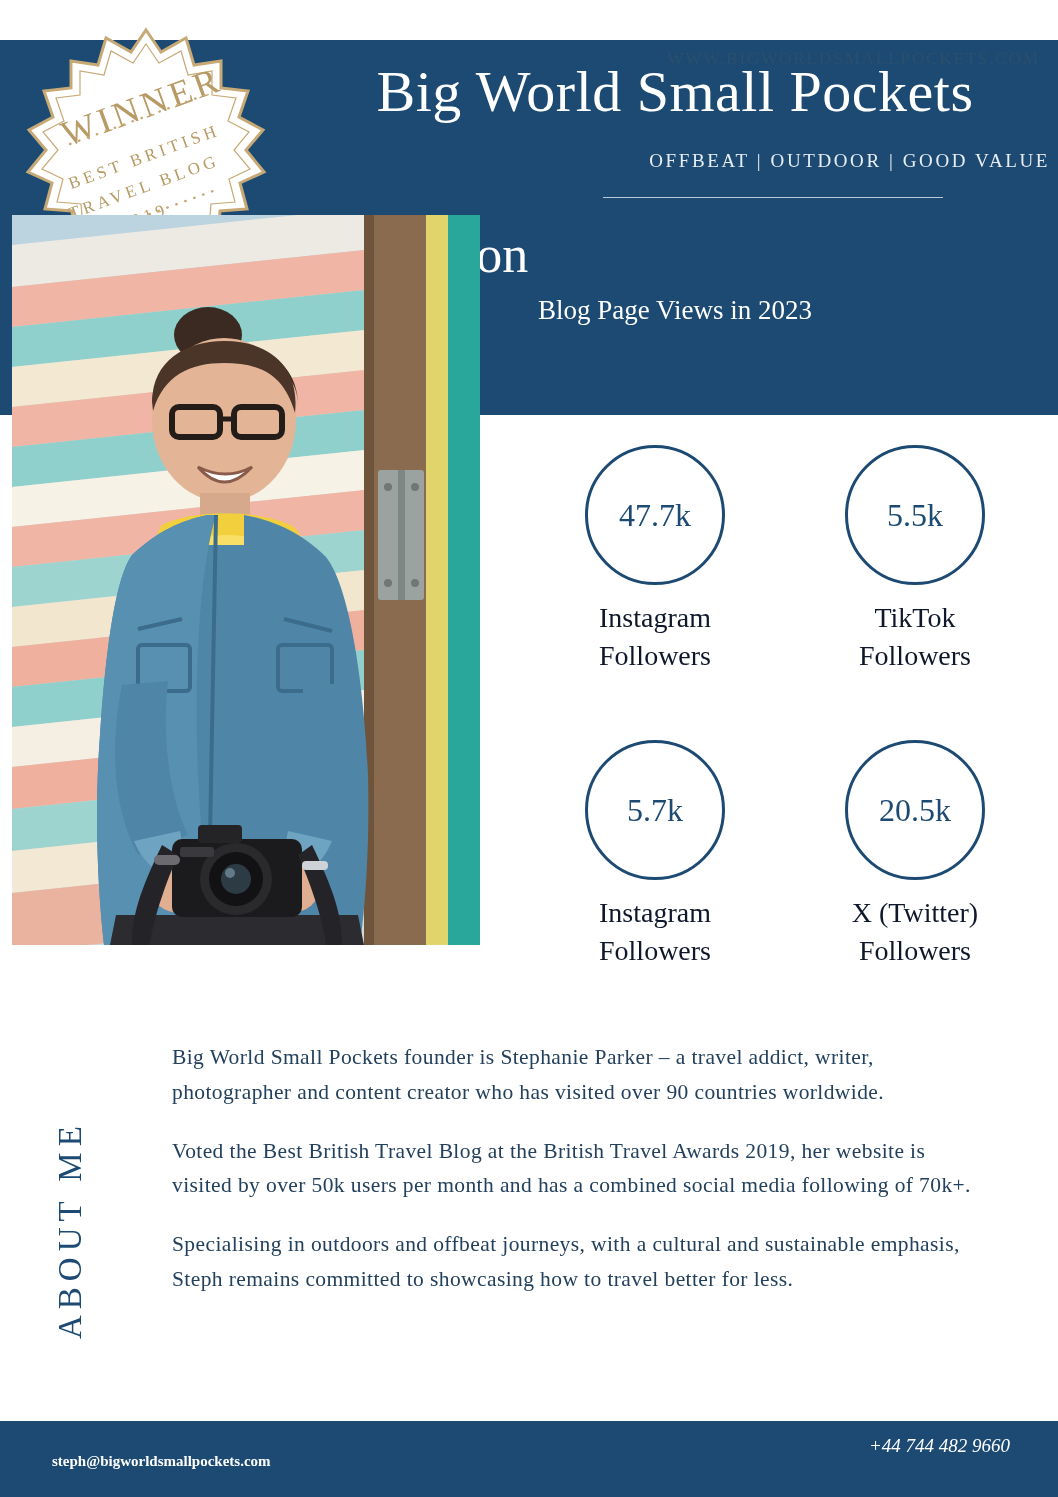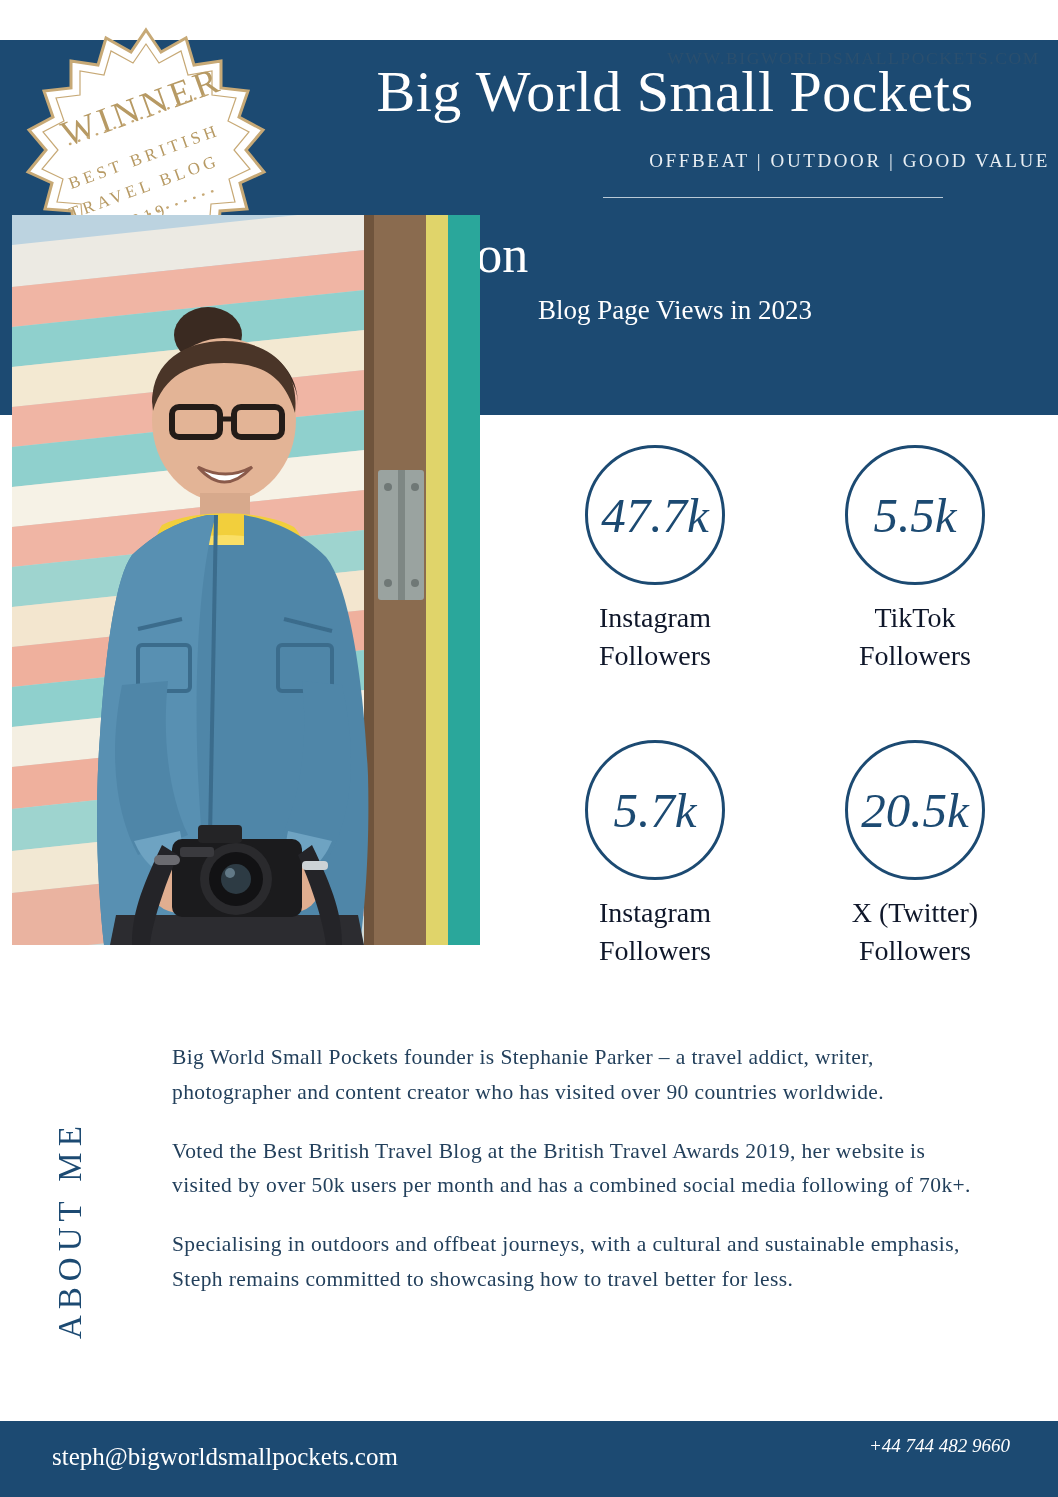--- a/index.html
+++ b/index.html
@@ -141,23 +141,22 @@
   .stat-circle {
     width: 140px;
     height: 140px;
     margin: 0 auto;
     border: 3px solid #1c4a72;
     border-radius: 50%;
     display: flex;
     align-items: center;
     justify-content: center;
     color: #1c4a72;
-    font-size: 49px;
-    font-family: "Liberation Serif", serif;
-    font-style: italic;
+    font-size: 32px;
+    font-family: "Liberation Serif", serif;
   }
 
   .stat-label {
     margin-top: 14px;
     color: #0f172a;
     font-size: 28px;
     line-height: 1.35;
     font-family: "Liberation Serif", serif;
   }
 
@@ -201,23 +200,24 @@
     bottom: 0;
     width: 1058px;
     height: 76px;
     background: #1c4a72;
     color: #ffffff;
   }
 
   .footer-email {
     position: absolute;
     left: 52px;
-    top: 22px;
-    font-size: 25px;
-    font-family: "Liberation Serif", serif;
+    top: 32px;
+    font-size: 15px;
+    font-family: "Liberation Serif", serif;
+    font-weight: bold;
   }
 
   .footer-phone {
     position: absolute;
     right: 48px;
     top: 14px;
     font-size: 19px;
     font-family: "Liberation Serif", serif;
     font-style: italic;
   }

